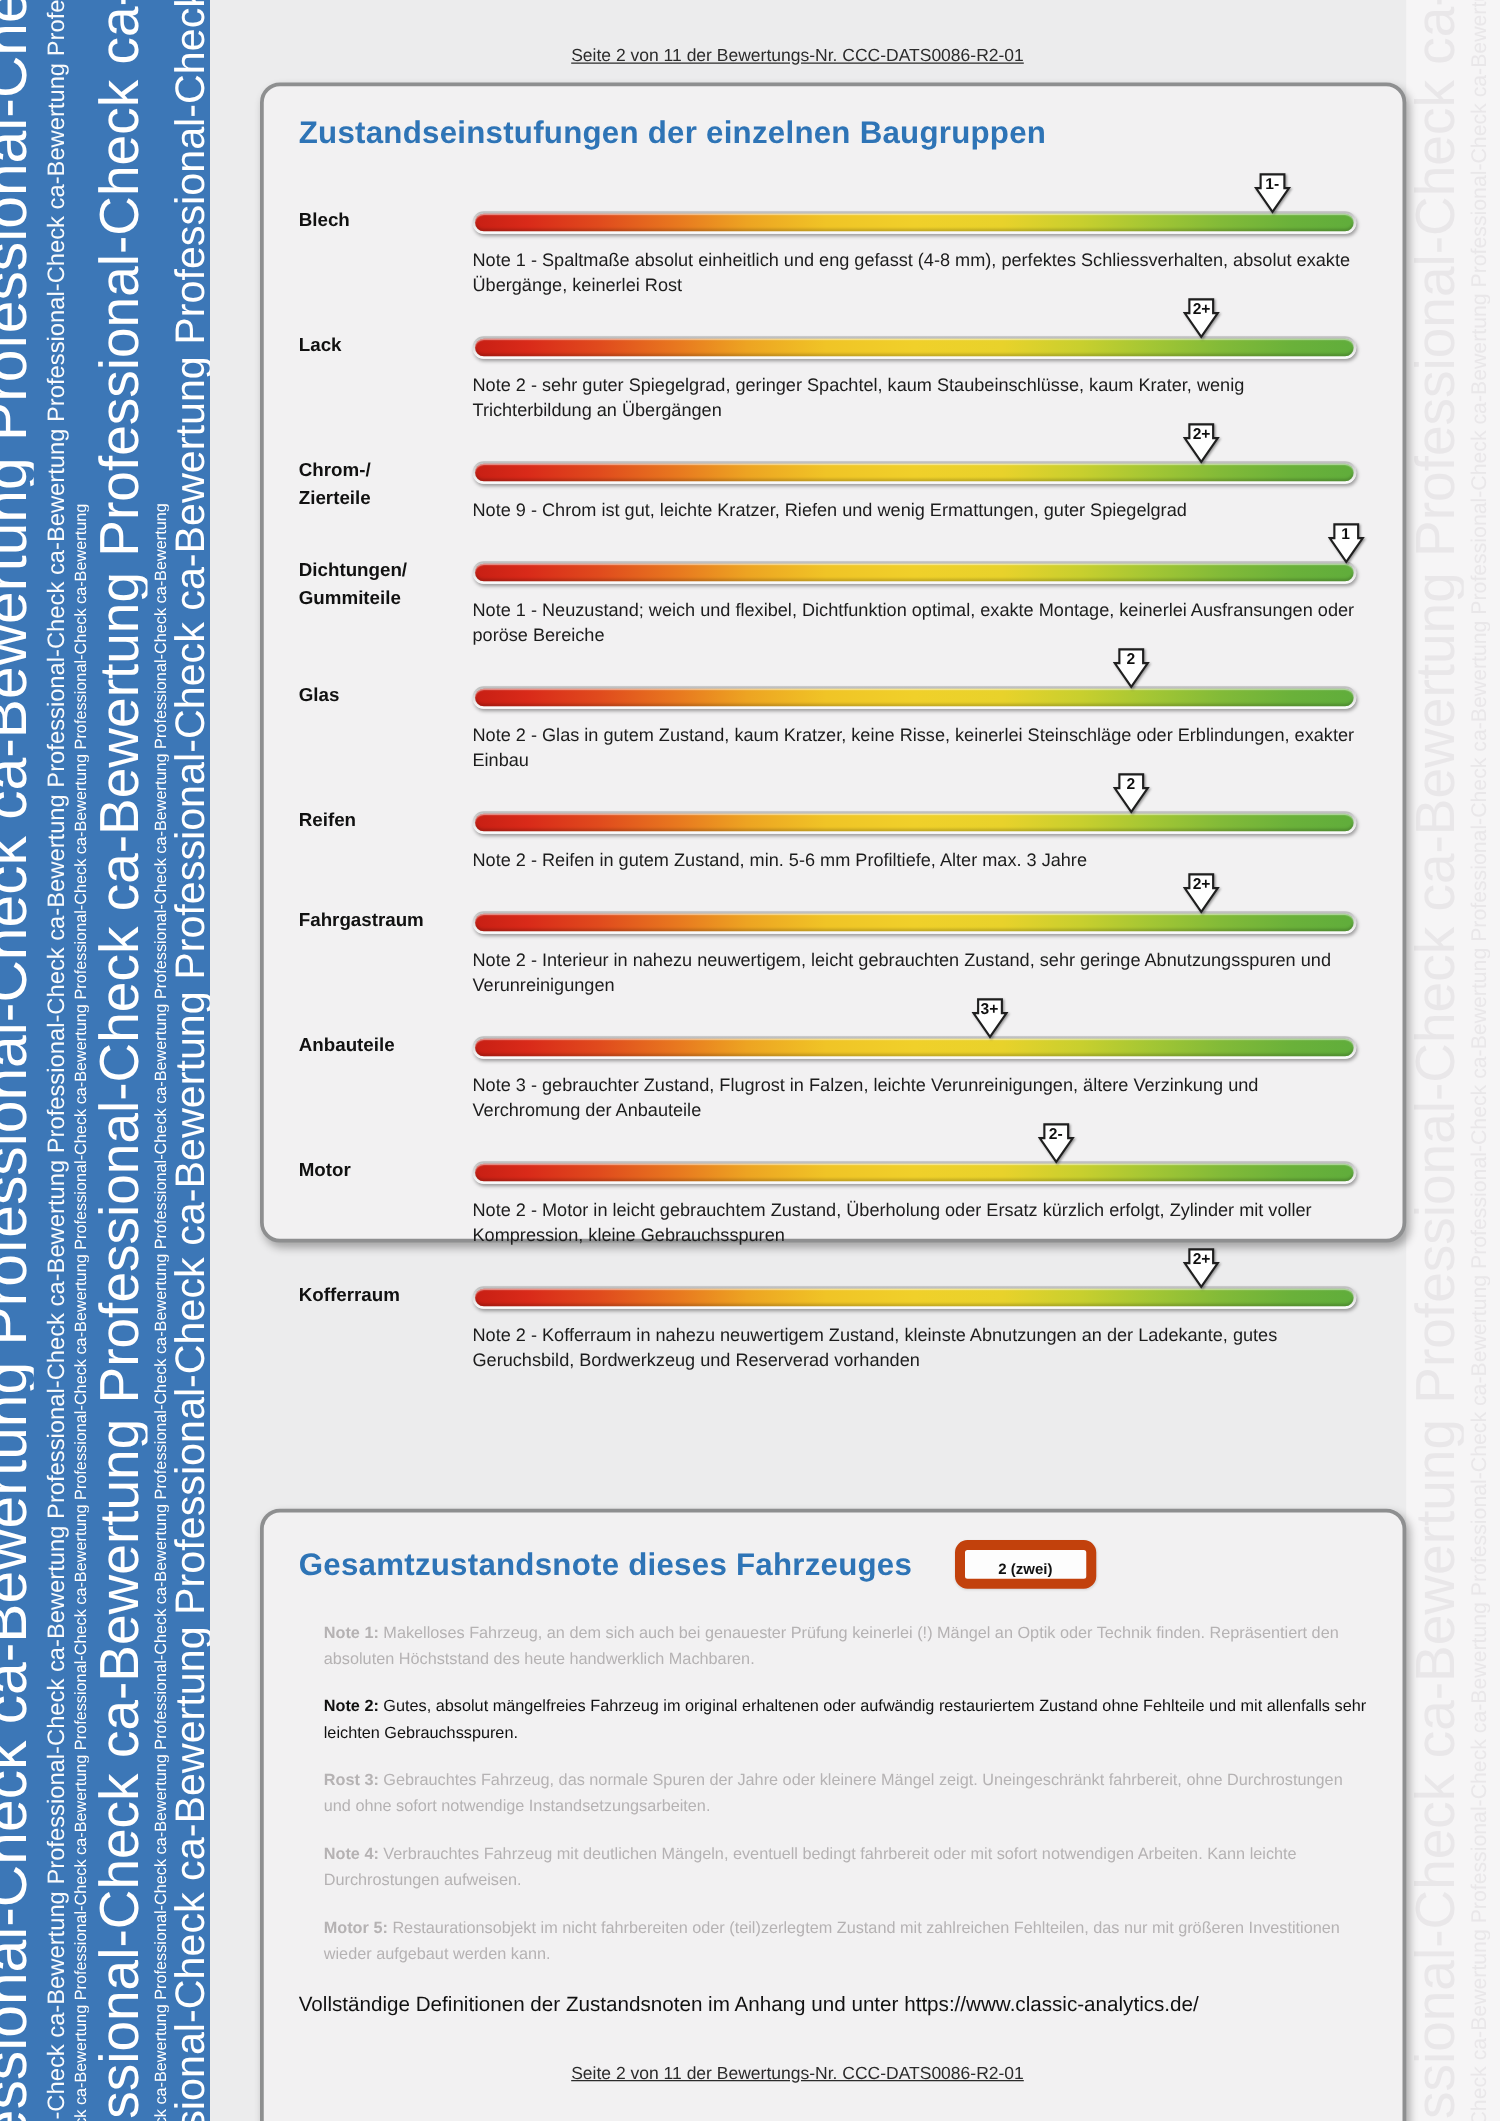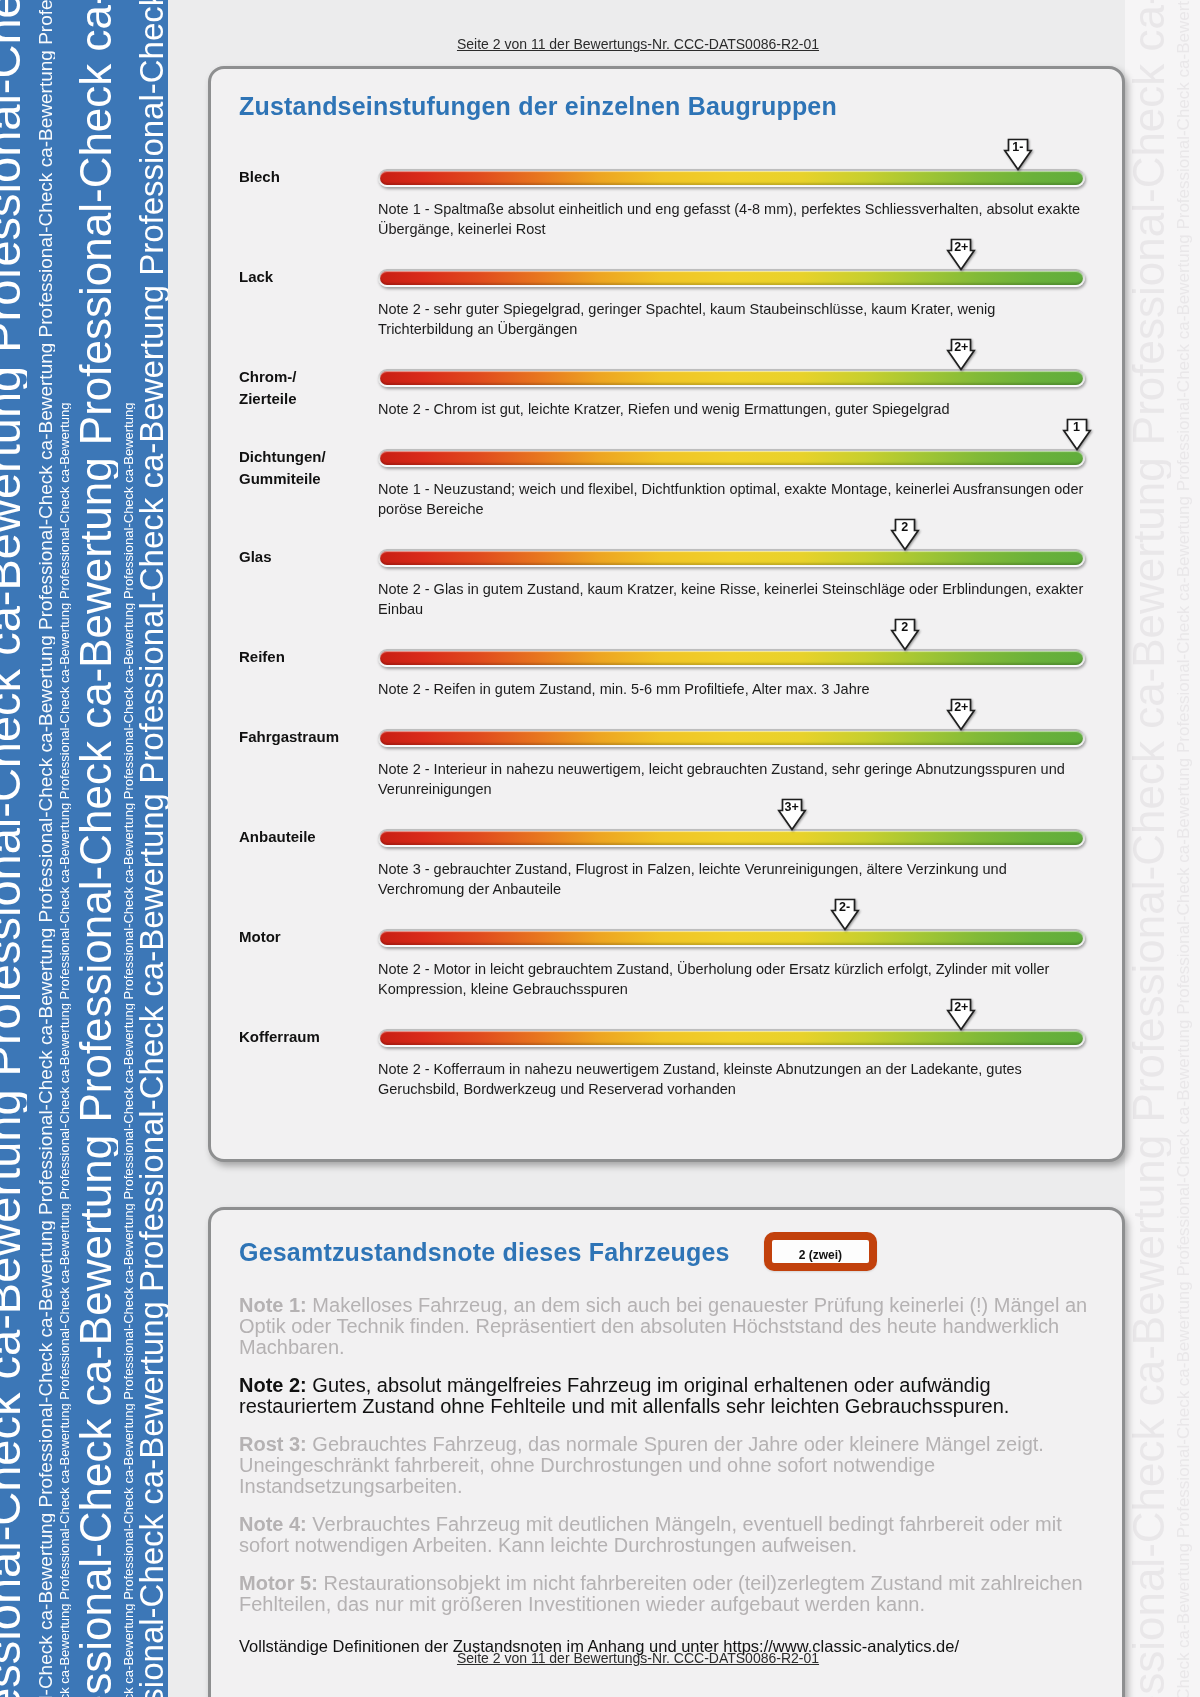--- a/index.html
+++ b/index.html
@@ -37,21 +37,21 @@
   .page-head{top:36px;}
   .page-foot{top:1650px;}
 
   
   .panel{
     position:absolute;left:208px;width:917px;
     background:#f2f1f2;border:3px solid #8e8f90;border-radius:16px;
     box-shadow:3px 4px 7px rgba(0,0,0,.30);
     box-sizing:border-box;
   }
-  .panel-1{top:66px;height:1096px;padding:22px 28px;}
+  .panel-1{top:66px;height:928px;padding:22px 28px;}
   .panel-2{top:1207px;height:508px;padding:22px 28px;}
   .panel-title{
     font-size:25px;font-weight:bold;color:#2e74b6;letter-spacing:.2px;
     line-height:30px;
   }
   .panel-1 .panel-title{margin-bottom:48px;}
 
   
   .row{display:flex;align-items:flex-start;margin-bottom:30px;}
   .row:last-child{margin-bottom:0;}
@@ -89,21 +89,21 @@
   }
 
   
   .grade-head{display:flex;align-items:center;margin-bottom:24px;}
   .grade-box{
     margin-left:34px;padding:8px 27px 1px;background:#fdfdfd;
     border:8px solid #c2410c;border-radius:10px;
     font-size:12px;font-weight:bold;color:#111;white-space:nowrap;
     box-shadow:0 1px 2px rgba(0,0,0,.12);
   }
-  .grade-def{font-size:20px;line-height:21px;margin-bottom:17px;color:#b5b2b3;max-width:862px;}
+  .grade-def{font-size:13px;line-height:21px;margin-bottom:17px;color:#b5b2b3;max-width:862px;margin-left:20px;}
   .grade-def .def-label{font-weight:bold;}
   .grade-def.emphasized{color:#111;}
   .def-footer{font-size:16.5px;line-height:21px;color:#111;margin-top:21px;}
   .def-footer a{color:#111;text-decoration:none;}
 </style>
 </head>
 <body>
 
 <div class="canvas">
 
@@ -170,21 +170,21 @@
           <div class="bar-outer">
               <div class="bar-inner"></div>
             </div>
           <div class="marker" style="left: 82.5%;">
             <svg class="marker-svg" viewBox="0 0 30 34">
                 <path d="M5.5 1.5 H24.5 V12.5 H28.2 L15 31.5 L1.8 12.5 H5.5 Z"></path>
               </svg>
             <span class="marker-text">2+</span>
           </div>
         </div>
-        <div class="row-note">Note 2 - Chrom ist gut, leichte Kratzer, Riefen und wenig Ermattungen, guter Spiegelgrad</div>
+        <div class="row-note">Note 9 - Chrom ist gut, leichte Kratzer, Riefen und wenig Ermattungen, guter Spiegelgrad</div>
       </div>
     </div>
 
     <div class="row">
       <div class="row-label">Dichtungen/
 Gummiteile</div>
       <div class="row-body">
         <div class="bar-wrap">
           <div class="bar-outer">
               <div class="bar-inner"></div>

